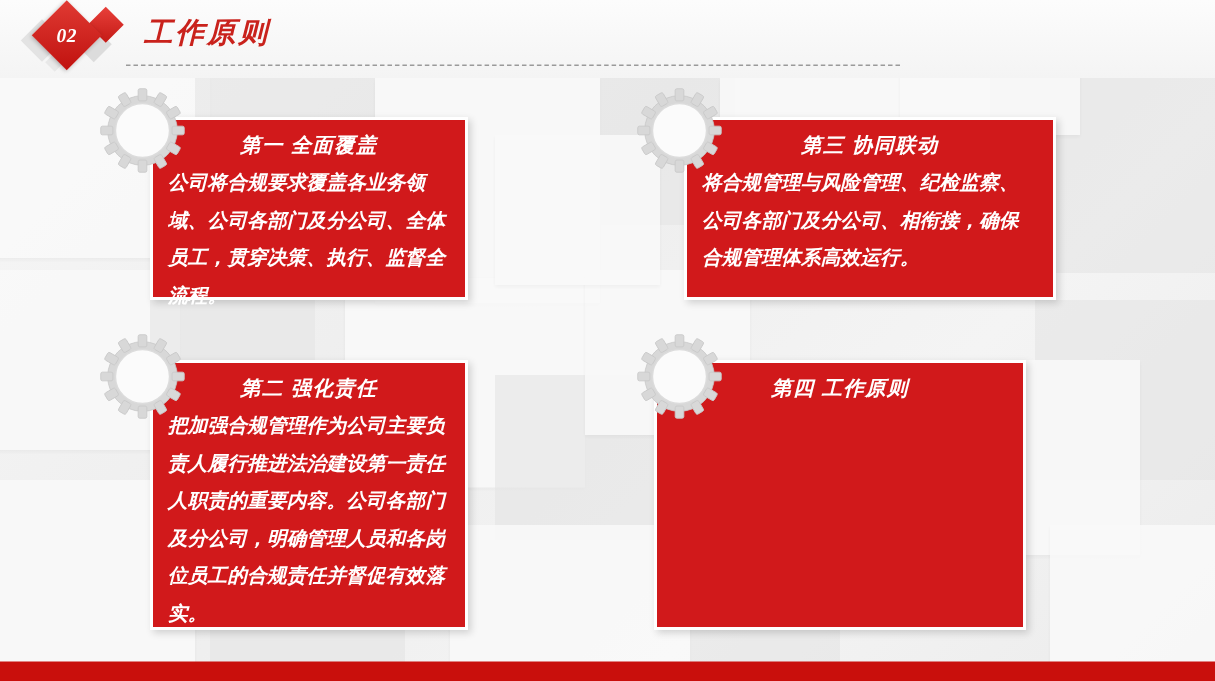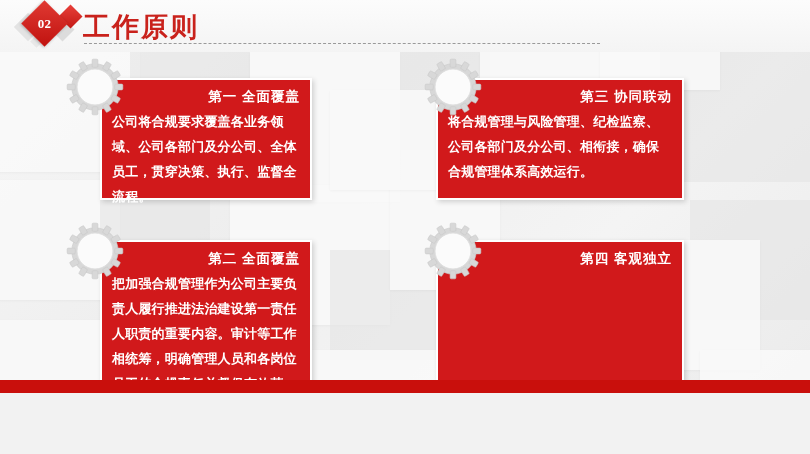--- a/index.html
+++ b/index.html
@@ -10,23 +10,24 @@
     width: 810px;
     height: 454px;
     overflow: hidden;
     font-family: "Liberation Sans", "DejaVu Sans", sans-serif;
     background: #f2f2f2;
   }
 
   #slide {
     position: relative;
     width: 810px;
-    height: 393px;
+    height: 454px;
     overflow: hidden;
     background: linear-gradient(135deg, #f7f7f7 0%, #eeeeee 40%, #f4f4f4 70%, #ebebeb 100%);
+    font-style: italic;
   }
 
   
   .bg-layer {
     position: absolute;
     inset: 0;
     overflow: hidden;
     pointer-events: none;
   }
   .bgrect {
@@ -96,23 +97,23 @@
     justify-content: center;
     color: #ffffff;
     font-size: 13px;
     font-weight: bold;
     font-family: "Liberation Serif", "DejaVu Serif", serif;
     letter-spacing: .3px;
   }
 
   .page-title {
     position: absolute;
-    left: 83px; top: 9px;
+    left: 96px; top: 9px;
     color: #c9221c;
-    font-size: 27px;
+    font-size: 19px;
     font-weight: bold;
     letter-spacing: 2px;
     white-space: nowrap;
   }
 
   .title-rule {
     position: absolute;
     left: 84px; top: 43px;
     width: 516px;
     height: 0;
@@ -125,21 +126,21 @@
     background: #d1191b;
     border: 2px solid #ffffff;
     box-shadow: 2px 2px 5px rgba(0,0,0,.16);
     box-sizing: border-box;
     padding: 7px 10px 8px 10px;
   }
   .card-title {
     color: #ffffff;
     font-size: 13.5px;
     font-weight: bold;
-    text-align: right;
+    text-align: center;
     letter-spacing: 1px;
     line-height: 20px;
     margin-bottom: 2px;
     white-space: nowrap;
   }
   .card-body {
     color: #ffffff;
     font-size: 13px;
     font-weight: bold;
     line-height: 25px;
@@ -151,21 +152,21 @@
   .gear {
     position: absolute;
     width: 58px;
     height: 58px;
     pointer-events: none;
     z-index: 5;
   }
 
   
   #card-1 { left: 100px; top: 78px;  width: 212px; height: 122px; }
-  #card-2 { left: 436px; top: 78px;  width: 248px; height: 122px; }
+  #card-2 { left: 456px; top: 78px;  width: 248px; height: 122px; }
   #card-3 { left: 100px; top: 240px; width: 212px; height: 180px; }
   #card-4 { left: 436px; top: 240px; width: 248px; height: 180px; }
 
   #gear-1 { left: 66px;  top: 58px;  }
   #gear-2 { left: 424px; top: 58px;  }
   #gear-3 { left: 66px;  top: 222px; }
   #gear-4 { left: 424px; top: 222px; }
 
   
   .footer-bar {
@@ -265,22 +266,22 @@
           <rect x="-5" y="-48" width="10" height="14" rx="2" transform="rotate(270)"></rect>
           <rect x="-5" y="-48" width="10" height="14" rx="2" transform="rotate(300)"></rect>
           <rect x="-5" y="-48" width="10" height="14" rx="2" transform="rotate(330)"></rect>
         </g>
       </g>
       <circle r="31" fill="#fbfbfb" stroke="#dcdcdc" stroke-width="1.5"></circle>
     </g>
   </svg>
 
   <div class="card" id="card-3">
-    <div class="card-title">第二  全面覆盖</div>
-    <div class="card-body">把加强合规管理作为公司主要负责人履行推进法治建设第一责任人职责的重要内容。审计等工作相统筹，明确管理人员和各岗位员工的合规责任并督促有效落实。</div>
+    <div class="card-title">第二  强化责任</div>
+    <div class="card-body">把加强合规管理作为公司主要负责人履行推进法治建设第一责任人职责的重要内容。公司各部门及分公司，明确管理人员和各岗位员工的合规责任并督促有效落实。</div>
   </div>
   <svg class="gear" id="gear-3" viewBox="0 0 100 100">
     <g transform="translate(50,50)">
       <g fill="#d8d8d8" stroke="#c9c9c9" stroke-width="1">
         <circle r="40"></circle>
         <g>
           <rect x="-5" y="-48" width="10" height="14" rx="2"></rect>
           <rect x="-5" y="-48" width="10" height="14" rx="2" transform="rotate(30)"></rect>
           <rect x="-5" y="-48" width="10" height="14" rx="2" transform="rotate(60)"></rect>
           <rect x="-5" y="-48" width="10" height="14" rx="2" transform="rotate(90)"></rect>
@@ -292,21 +293,21 @@
           <rect x="-5" y="-48" width="10" height="14" rx="2" transform="rotate(270)"></rect>
           <rect x="-5" y="-48" width="10" height="14" rx="2" transform="rotate(300)"></rect>
           <rect x="-5" y="-48" width="10" height="14" rx="2" transform="rotate(330)"></rect>
         </g>
       </g>
       <circle r="31" fill="#fbfbfb" stroke="#dcdcdc" stroke-width="1.5"></circle>
     </g>
   </svg>
 
   <div class="card" id="card-4">
-    <div class="card-title">第四  客观独立</div>
+    <div class="card-title">第四  工作原则</div>
   </div>
   <svg class="gear" id="gear-4" viewBox="0 0 100 100">
     <g transform="translate(50,50)">
       <g fill="#d8d8d8" stroke="#c9c9c9" stroke-width="1">
         <circle r="40"></circle>
         <g>
           <rect x="-5" y="-48" width="10" height="14" rx="2"></rect>
           <rect x="-5" y="-48" width="10" height="14" rx="2" transform="rotate(30)"></rect>
           <rect x="-5" y="-48" width="10" height="14" rx="2" transform="rotate(60)"></rect>
           <rect x="-5" y="-48" width="10" height="14" rx="2" transform="rotate(90)"></rect>

